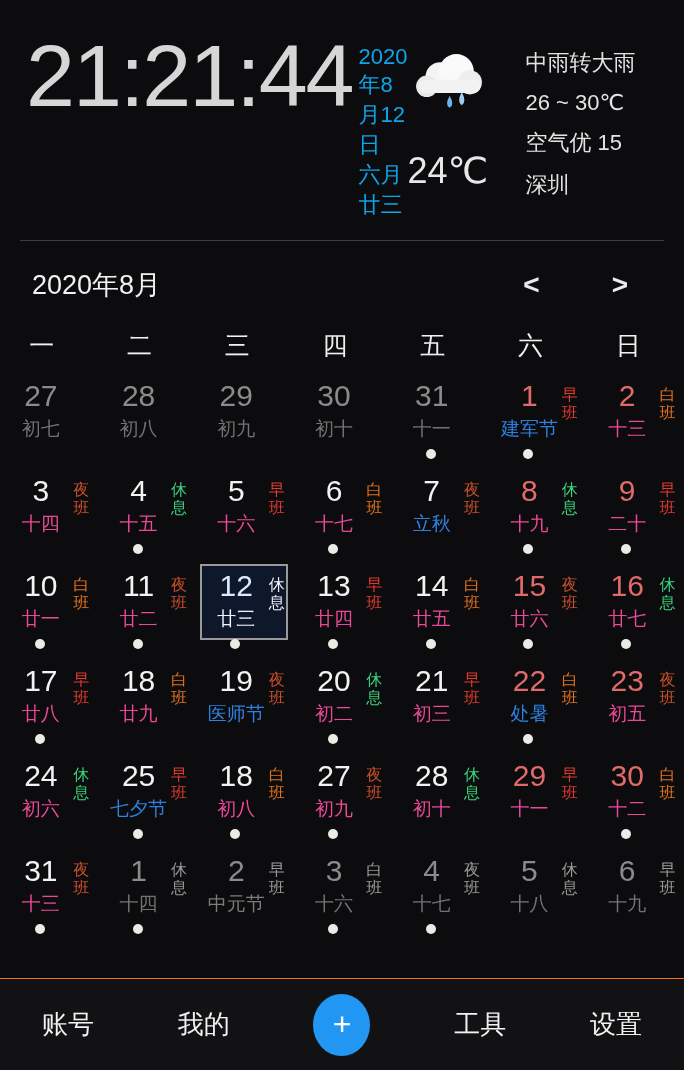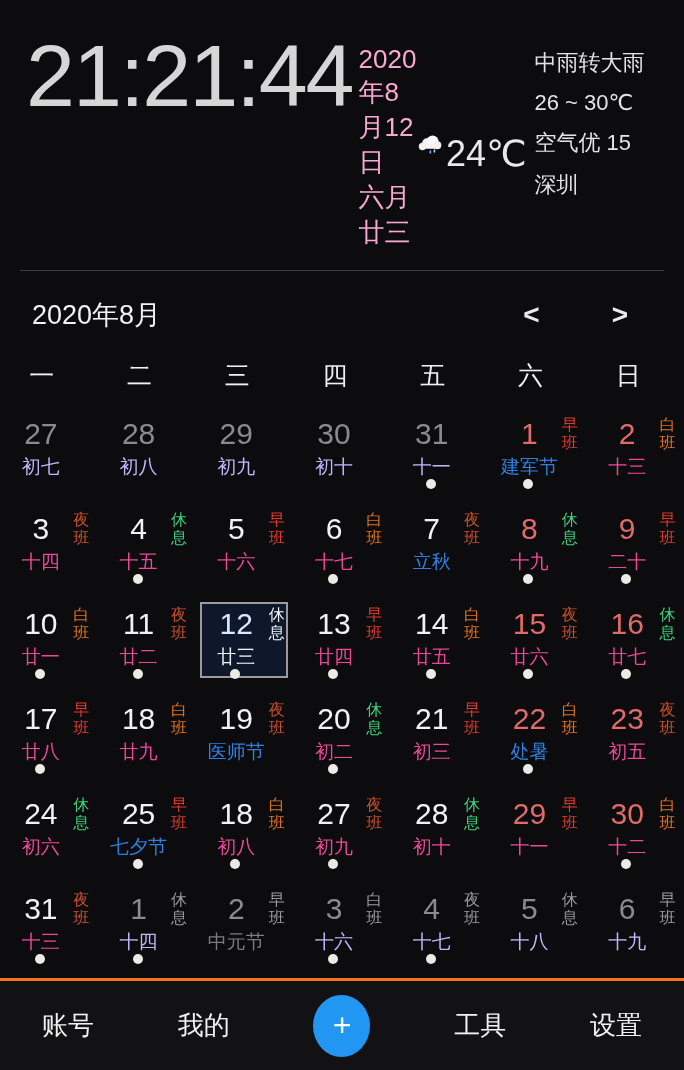--- a/index.html
+++ b/index.html
@@ -8,62 +8,62 @@
     background:#0c0c0e;
     font-family:"Liberation Sans","DejaVu Sans",sans-serif;
     color:#ededed;
     overflow:hidden;
     position:relative;
   }
   
   .header { padding:26px 26px 0 26px; display:flex; justify-content:space-between; }
   .clock-block { display:flex; flex-direction:row; }
   .clock { font-size:88px; line-height:100px; color:#d6d6d6; letter-spacing:-2px; }
-  .date-line { margin-top:18px; margin-left:6px; font-size:26px; color:#f9a8d4; }
+  .date-line { margin-top:18px; margin-left:6px; font-size:22px; color:#0ea5e9; }
   .weather-block { display:flex; padding-top:10px; }
-  .wicon-col { width:110px; display:flex; flex-direction:row; align-items:center; }
+  .wicon-col { width:110px; display:flex; flex-direction:column; }
   .wicon { width:86px; height:86px; margin-top:6px; }
   .temp-now { margin-top:22px; font-size:36px; color:#e8e8e8; }
   .wtext-col { width:150px; margin-left:8px; display:flex; flex-direction:column; gap:12px; padding-top:12px; }
   .wtext-col div { font-size:22px; color:#e3e3e3; white-space:nowrap; }
   .header-divider { margin:20px 20px 0 20px; border-top:1px solid #3d3d40; }
   
   .month-bar { display:flex; align-items:center; padding:26px 40px 10px 32px; }
   .month-label { font-size:27px; color:#f2f2f2; flex:1; }
   .month-nav { display:flex; gap:72px; padding-right:16px; }
   .month-nav span { font-size:28px; font-weight:bold; color:#eaeaea; cursor:pointer; }
   
   .weekday-row { display:grid; grid-template-columns:repeat(7,1fr); padding:16px 0 6px 0; }
   .weekday-row span { text-align:center; font-size:25px; color:#f0f0f0; padding-right:14px; }
   
   .grid { display:grid; grid-template-columns:repeat(7,1fr); }
   .day-cell { height:95px; position:relative; cursor:pointer; }
-  .cell-box { position:relative; margin:14px 5px 0 5px; height:76px; text-align:center; padding:2px 16px 0 0; border:2px solid transparent; }
+  .cell-box { position:relative; margin:6px 5px 0 5px; height:76px; text-align:center; padding:2px 16px 0 0; border:2px solid transparent; }
   .cell-box.selected { background:#0f172a; border:2px solid #9a9a9a; }
   .num { font-size:30px; line-height:36px; color:#f2f2f2; }
-  .shift { position:absolute; top:2px; right:1px; width:17px; font-size:16px; line-height:18px; word-break:break-all; text-align:center; }
+  .shift { position:absolute; top:10px; right:1px; width:17px; font-size:16px; line-height:18px; word-break:break-all; text-align:center; }
   .shift-zao { color:#e03a2e; }
   .shift-bai { color:#e2711d; }
   .shift-ye  { color:#c94f2b; }
   .shift-xiu { color:#3bd57f; }
   .lunar { font-size:19px; line-height:24px; margin-top:3px; color:#ec4899; }
   .festival .lunar { color:#2e80e0; }
   .weekend .num { color:#e16a6a; }
   .dim .num { color:#8b8b8b; }
-  .dim .lunar { color:#c4b5fd; }
+  .dim .lunar { color:#737373; }
   .dim .shift { color:#9a9a9a; }
   .dim.festival .lunar { color:#7c7c7c; }
   .selected .num { color:#d9e9ff; }
   .selected .lunar { color:#eaf3ff; }
   .selected .shift { color:#f2f7ff; }
   .dot { position:absolute; left:50%; bottom:4px; transform:translateX(-14px); width:10px; height:10px; border-radius:50%; background:#eceae4; }
   
   .bottom-nav {
     position:absolute; left:0; bottom:0; width:684px; height:92px;
-    background:#121214; border-top:3px solid #f97316;
+    background:#121214; border-top:1px solid #f97316;
     display:flex; align-items:center; justify-content:space-around;
   }
   .nav-item { font-size:26px; color:#f2f2f2; cursor:pointer; }
   .add-btn {
     width:57px; height:62px; border-radius:50%; background:#2196f3;
     display:flex; align-items:center; justify-content:center;
     font-size:32px; color:#ffffff; cursor:pointer;
   }
 </style>
 </head>

